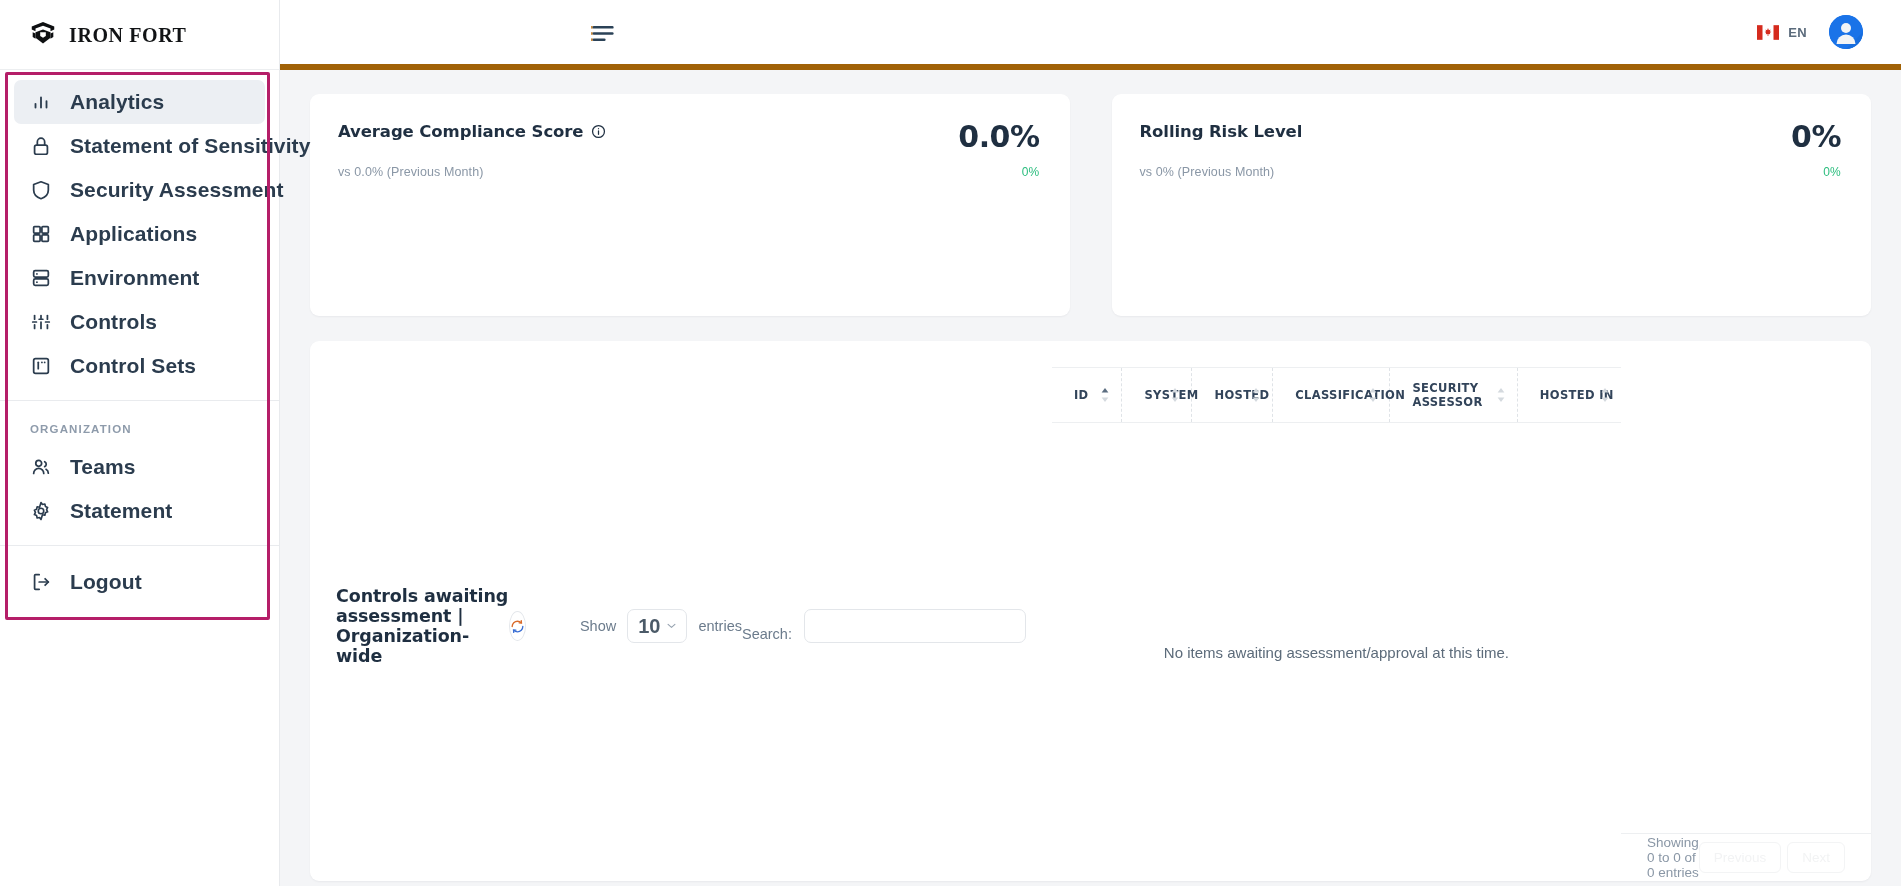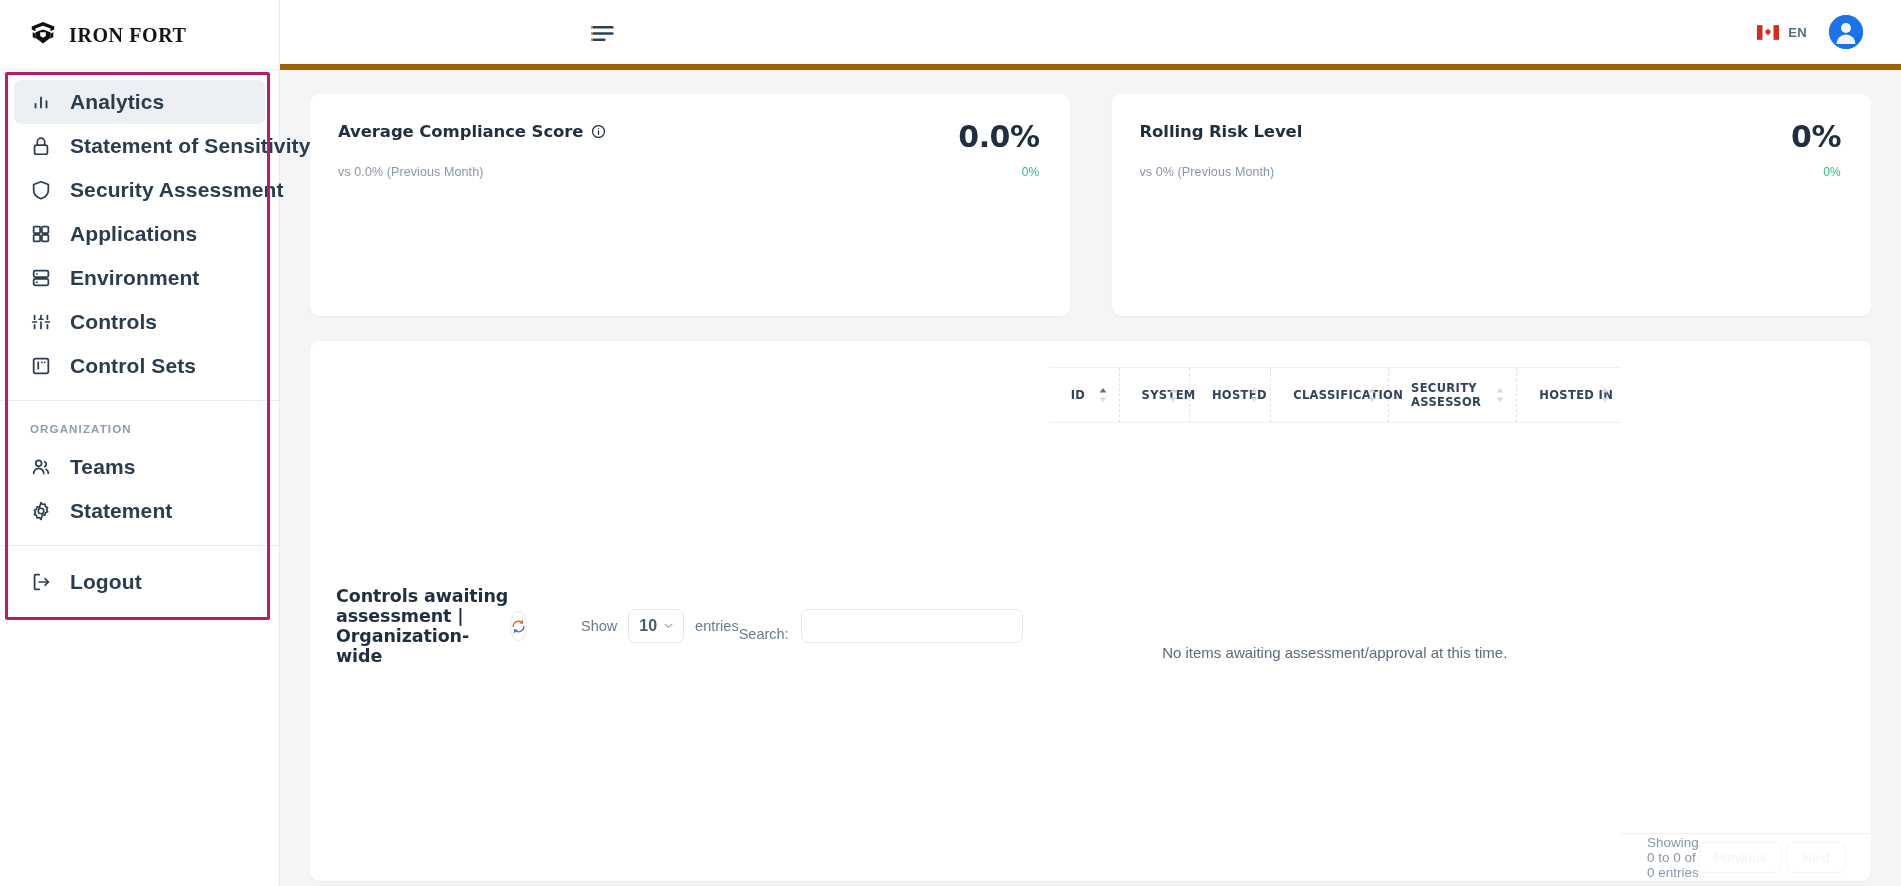--- a/index.html
+++ b/index.html
@@ -272,21 +272,21 @@
     position: relative;
     border: 1px solid #e3e6ea;
     border-radius: 7px;
     height: 34px;
     min-width: 48px;
     display: flex;
     align-items: center;
     justify-content: center;
     gap: 7px;
     padding: 0 10px;
-    font-size: 16px;
+    font-size: 20px;
     font-weight: 700;
     color: #4b5a68;
     cursor: pointer;
     background: #fff;
   }
   .caret { width: 9px; height: 6px; display: block; }
 
   .search-wrap {
     display: flex;
     align-items: center;

